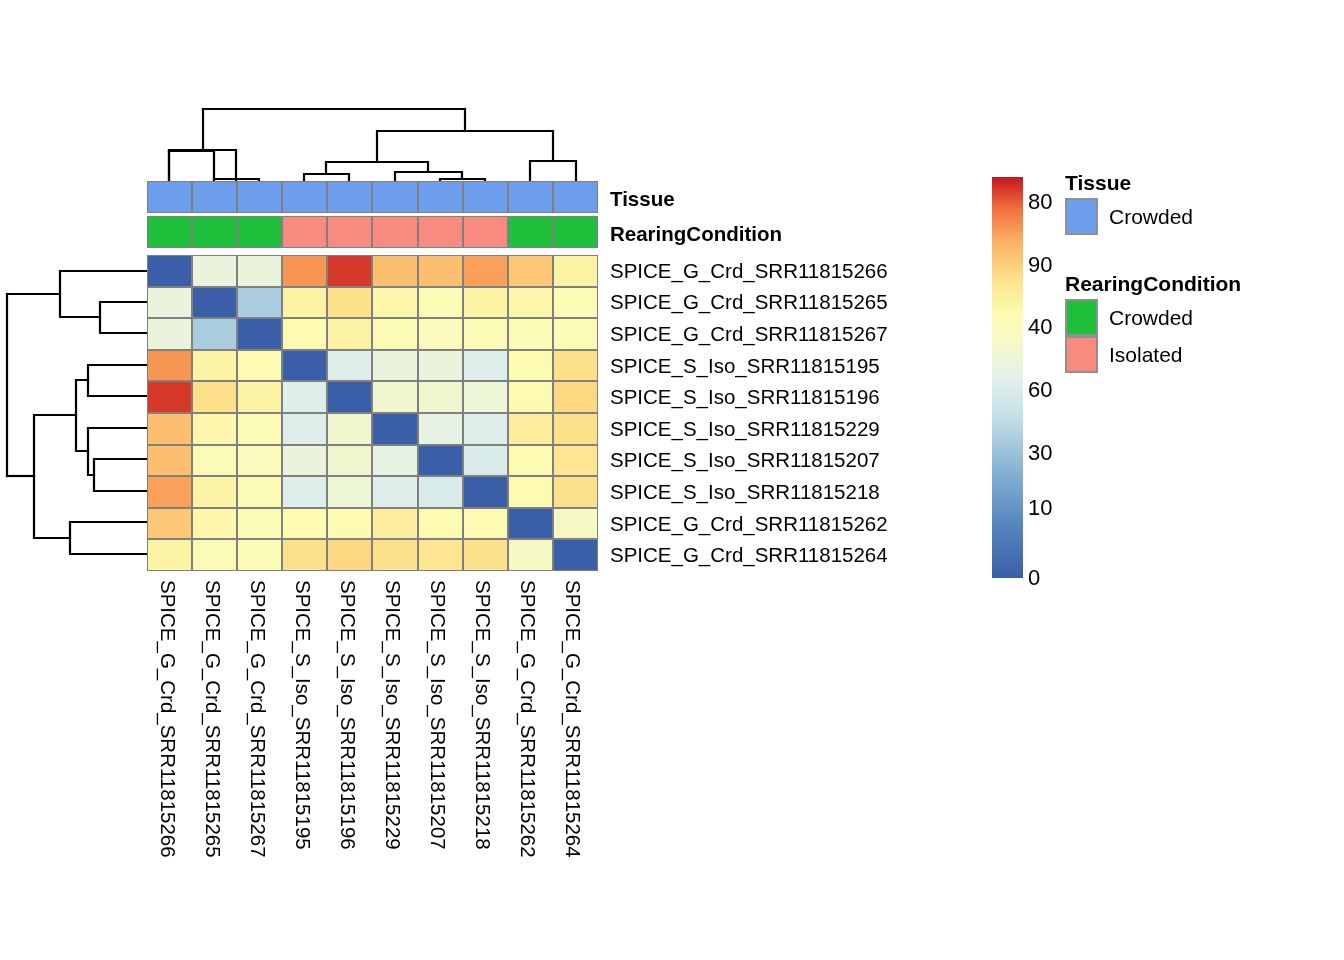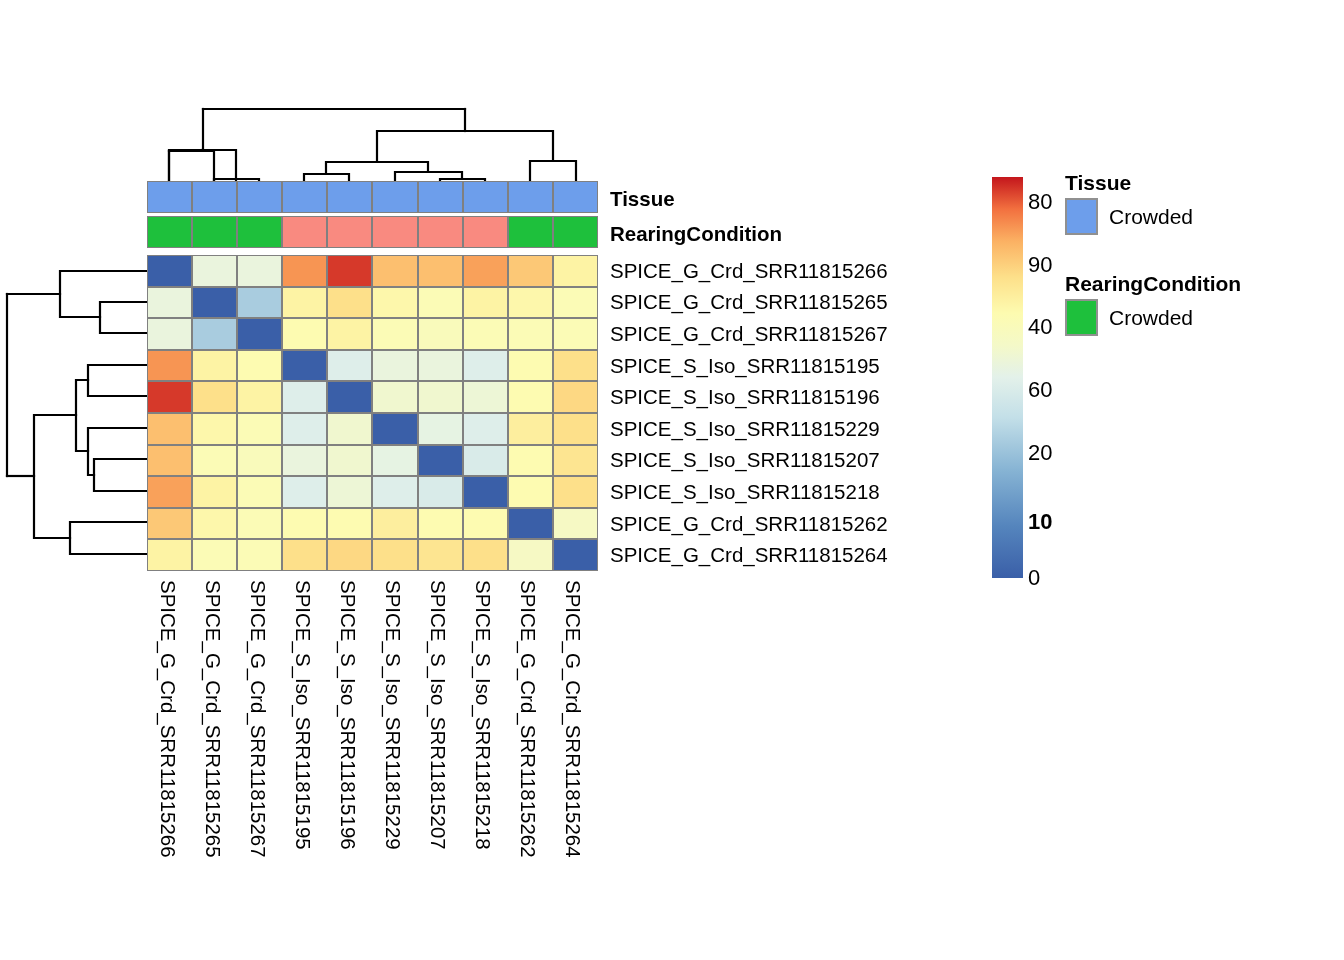--- a/index.html
+++ b/index.html
@@ -301,38 +301,42 @@
     </div>
 
   <div id="colorbar" style="left:992px;top:177px;width:31px;height:401px;">
     <div id="cbar-gradient" style="width: 31px; height: 401px; background: linear-gradient(rgb(196, 22, 28) 0%, rgb(242, 112, 63) 8%, rgb(251, 177, 99) 16%, rgb(253, 224, 138) 25%, rgb(253, 251, 176) 34%, rgb(244, 249, 200) 42%, rgb(227, 241, 234) 50%, rgb(195, 223, 232) 60%, rgb(135, 180, 212) 73%, rgb(85, 133, 189) 87%, rgb(58, 95, 168) 100%);"></div>
   </div>
   <div id="cbar-ticks" style="position:absolute;left:1028px;top:177px;width:60px;height:401px;">
       <div class="cbtick" style="top: 14.0625px; left: 0px;">80</div>
       <div class="cbtick" style="top: 76.7188px; left: 0px;">90</div>
       <div class="cbtick" style="top: 139.375px; left: 0px; text-align: center;">40</div>
       <div class="cbtick" style="top: 202.031px; left: 0px;">60</div>
-      <div class="cbtick" style="top: 264.688px; left: 0px;">20</div>
-      <div class="cbtick" style="top: 334px; left: 0px; font-weight: bold;">10</div>
+      <div class="cbtick" style="top: 264.688px; left: 0px;">30</div>
+      <div class="cbtick" style="top: 320px; left: 0px;">10</div>
       <div class="cbtick" style="top: 390px; left: 0px;">0</div>
     </div>
 
   <div class="legend" id="legend-tissue" style="left:1065px;top:172px;">
     <div class="legend-title">Tissue</div>
     <div id="legend-tissue-items">
         <div class="legend-item">
           <div class="legend-swatch" style="background: rgb(109, 158, 235);"></div>
           <div class="legend-text">Crowded</div>
         </div>
       </div>
   </div>
 
   <div class="legend" id="legend-rearing" style="left:1065px;top:273px;">
     <div class="legend-title">RearingCondition</div>
     <div id="legend-rearing-items">
         <div class="legend-item">
           <div class="legend-swatch" style="background: rgb(30, 192, 60);"></div>
           <div class="legend-text">Crowded</div>
         </div>
+        <div class="legend-item">
+          <div class="legend-swatch" style="background: rgb(249, 138, 128);"></div>
+          <div class="legend-text">Isolated</div>
+        </div>
       </div>
   </div>
 
 </div>
 
 </body></html>

